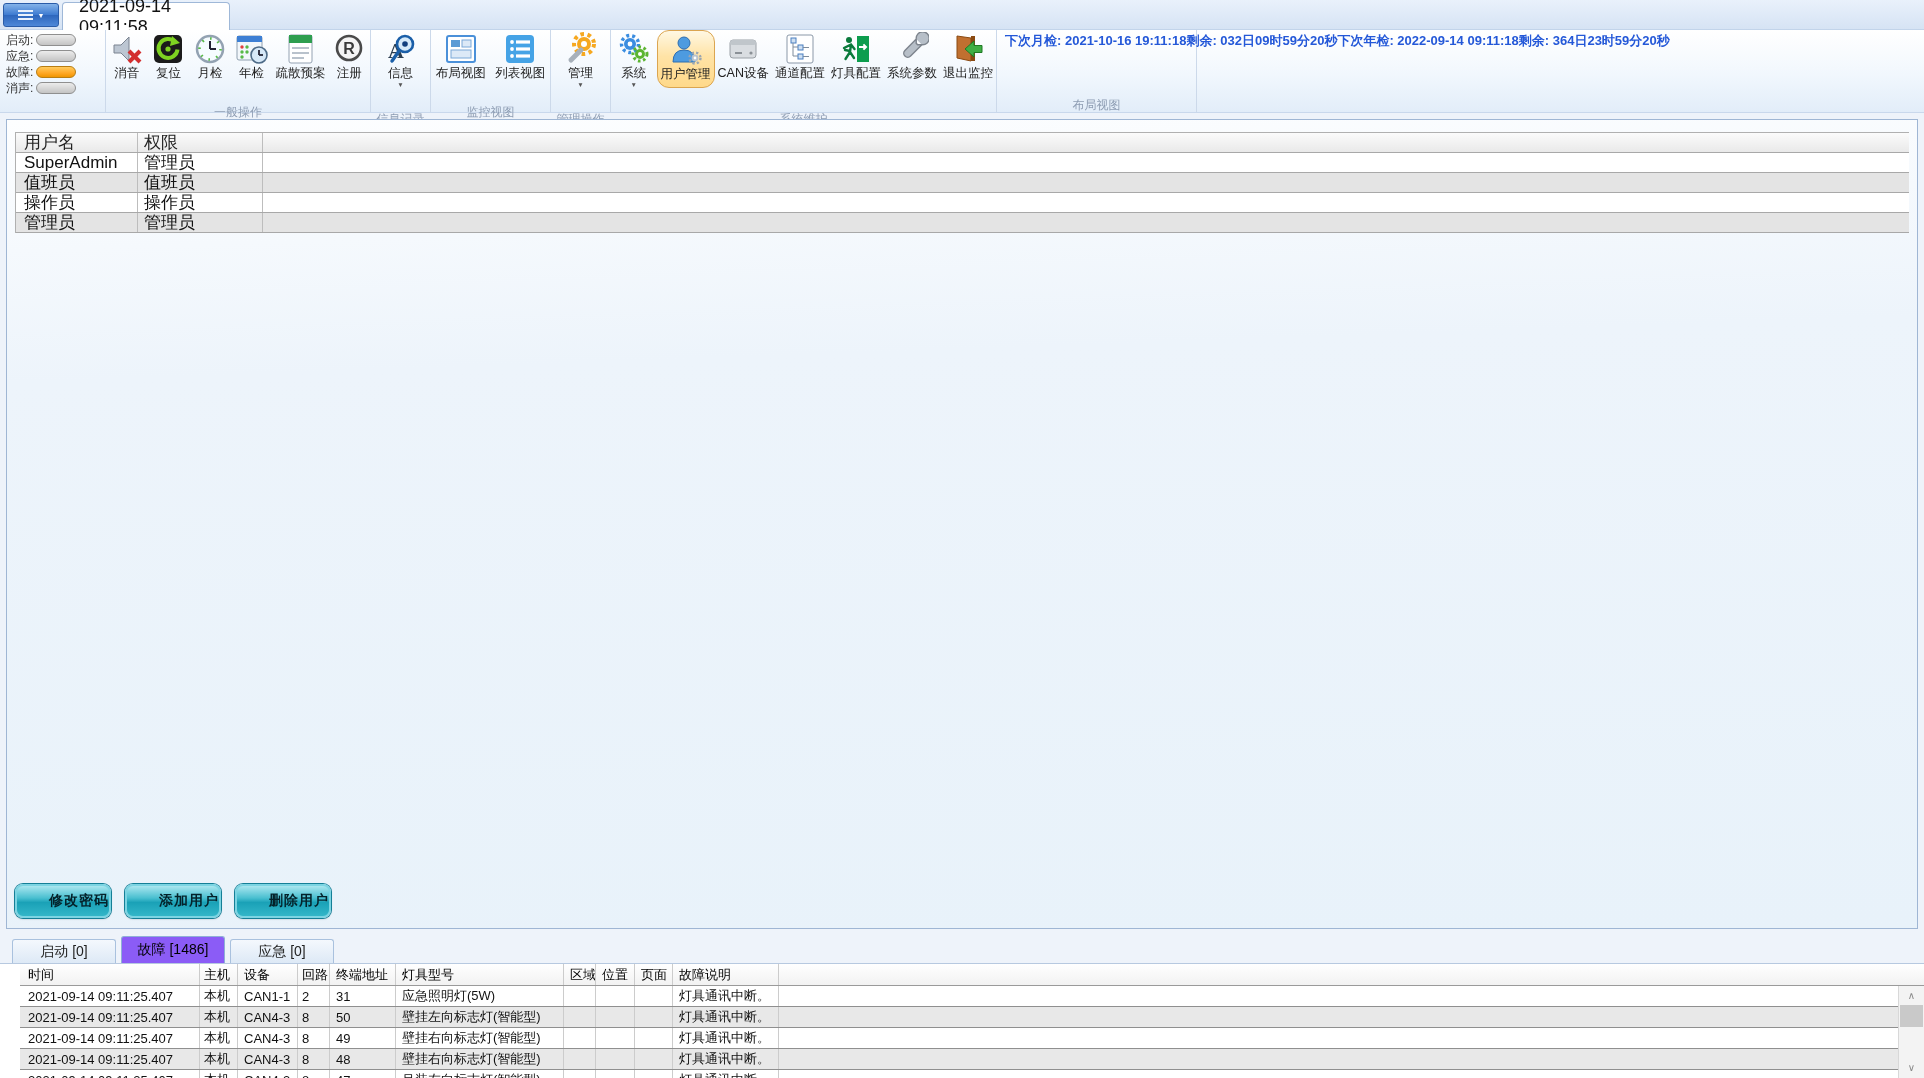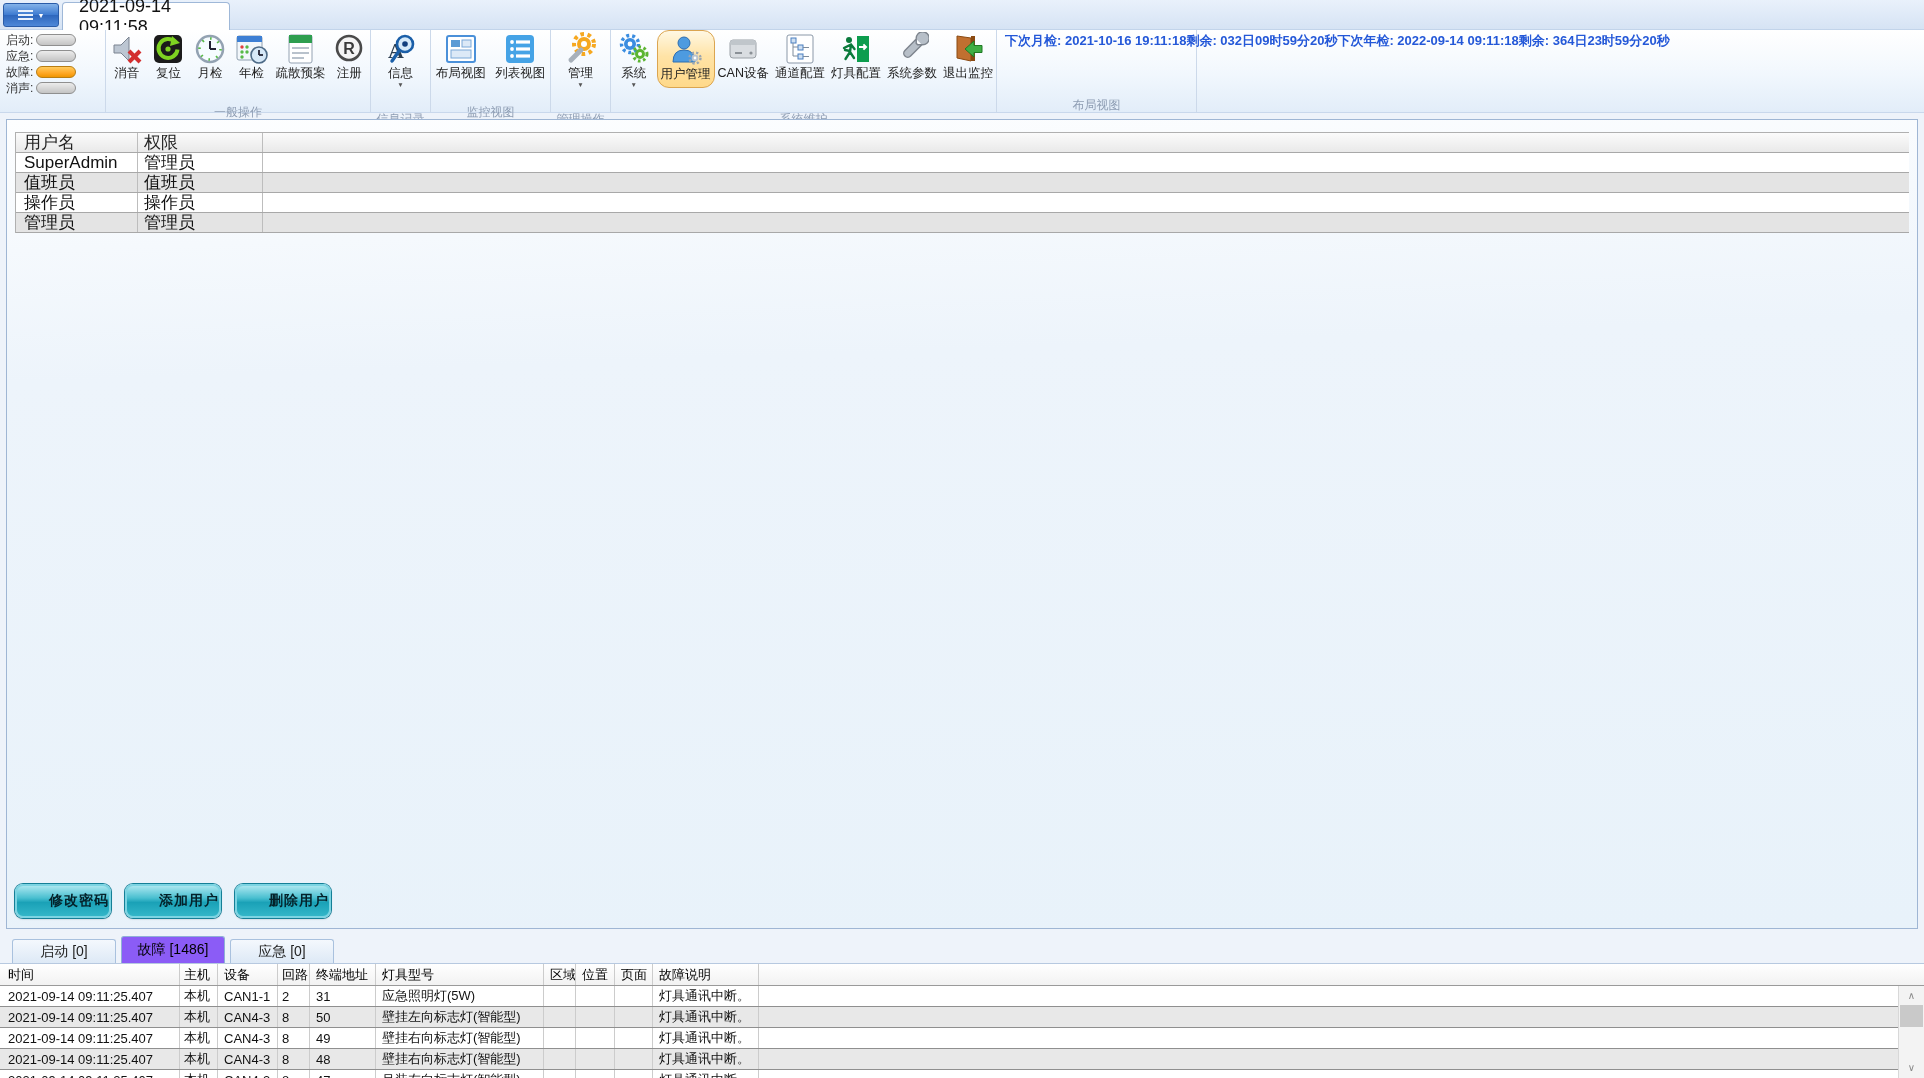--- a/index.html
+++ b/index.html
@@ -81,21 +81,21 @@
   .tabs { position: absolute; top: 936px; left: 12px; height: 27px;
     display: flex; gap: 5px; align-items: flex-end; z-index: 3; }
   .tab { min-width: 104px; height: 24px; padding: 0 10px; cursor: pointer;
     background: linear-gradient(#f4f8fd, #dde9f6); border: 1px solid #a9c1de;
     border-bottom: none; border-radius: 3px 3px 0 0; display: flex;
     align-items: center; justify-content: center; font-size: 14px; color: #222; }
   .tab.active { height: 27px; background: #8b5cf6; border-color: #8fb0d6; color: #000; }
   .log-area { position: absolute; top: 963px; left: 0; right: 0; bottom: 0;
     background: #fff; border-top: 1px solid #b7c9e0; }
   .lrow { display: flex; height: 21px; align-items: stretch;
-    border-bottom: 1px solid #8f8f8f; background: #fff; font-size: 13px; color: #111; }
+    border-bottom: 1px solid #8f8f8f; background: #fff; font-size: 13px; color: #111; margin-left: 20px; }
   .lrow.head { height: 22px; background: linear-gradient(#ffffff, #f2f2f2);
     border-bottom: 1px solid #9a9a9a; color: #000; }
   .lrow.alt { background: #e8e8e8; }
   .lc { border-right: 1px solid #cccccc; display: flex; align-items: center;
     padding-left: 6px; white-space: nowrap; overflow: hidden; }
   .lc-time { width: 180px; padding-left: 8px; }
   .lc-host { width: 38px; padding-left: 4px; }
   .lc-dev { width: 60px; }
   .lc-loop { width: 32px; padding-left: 4px; }
   .lc-term { width: 66px; }

